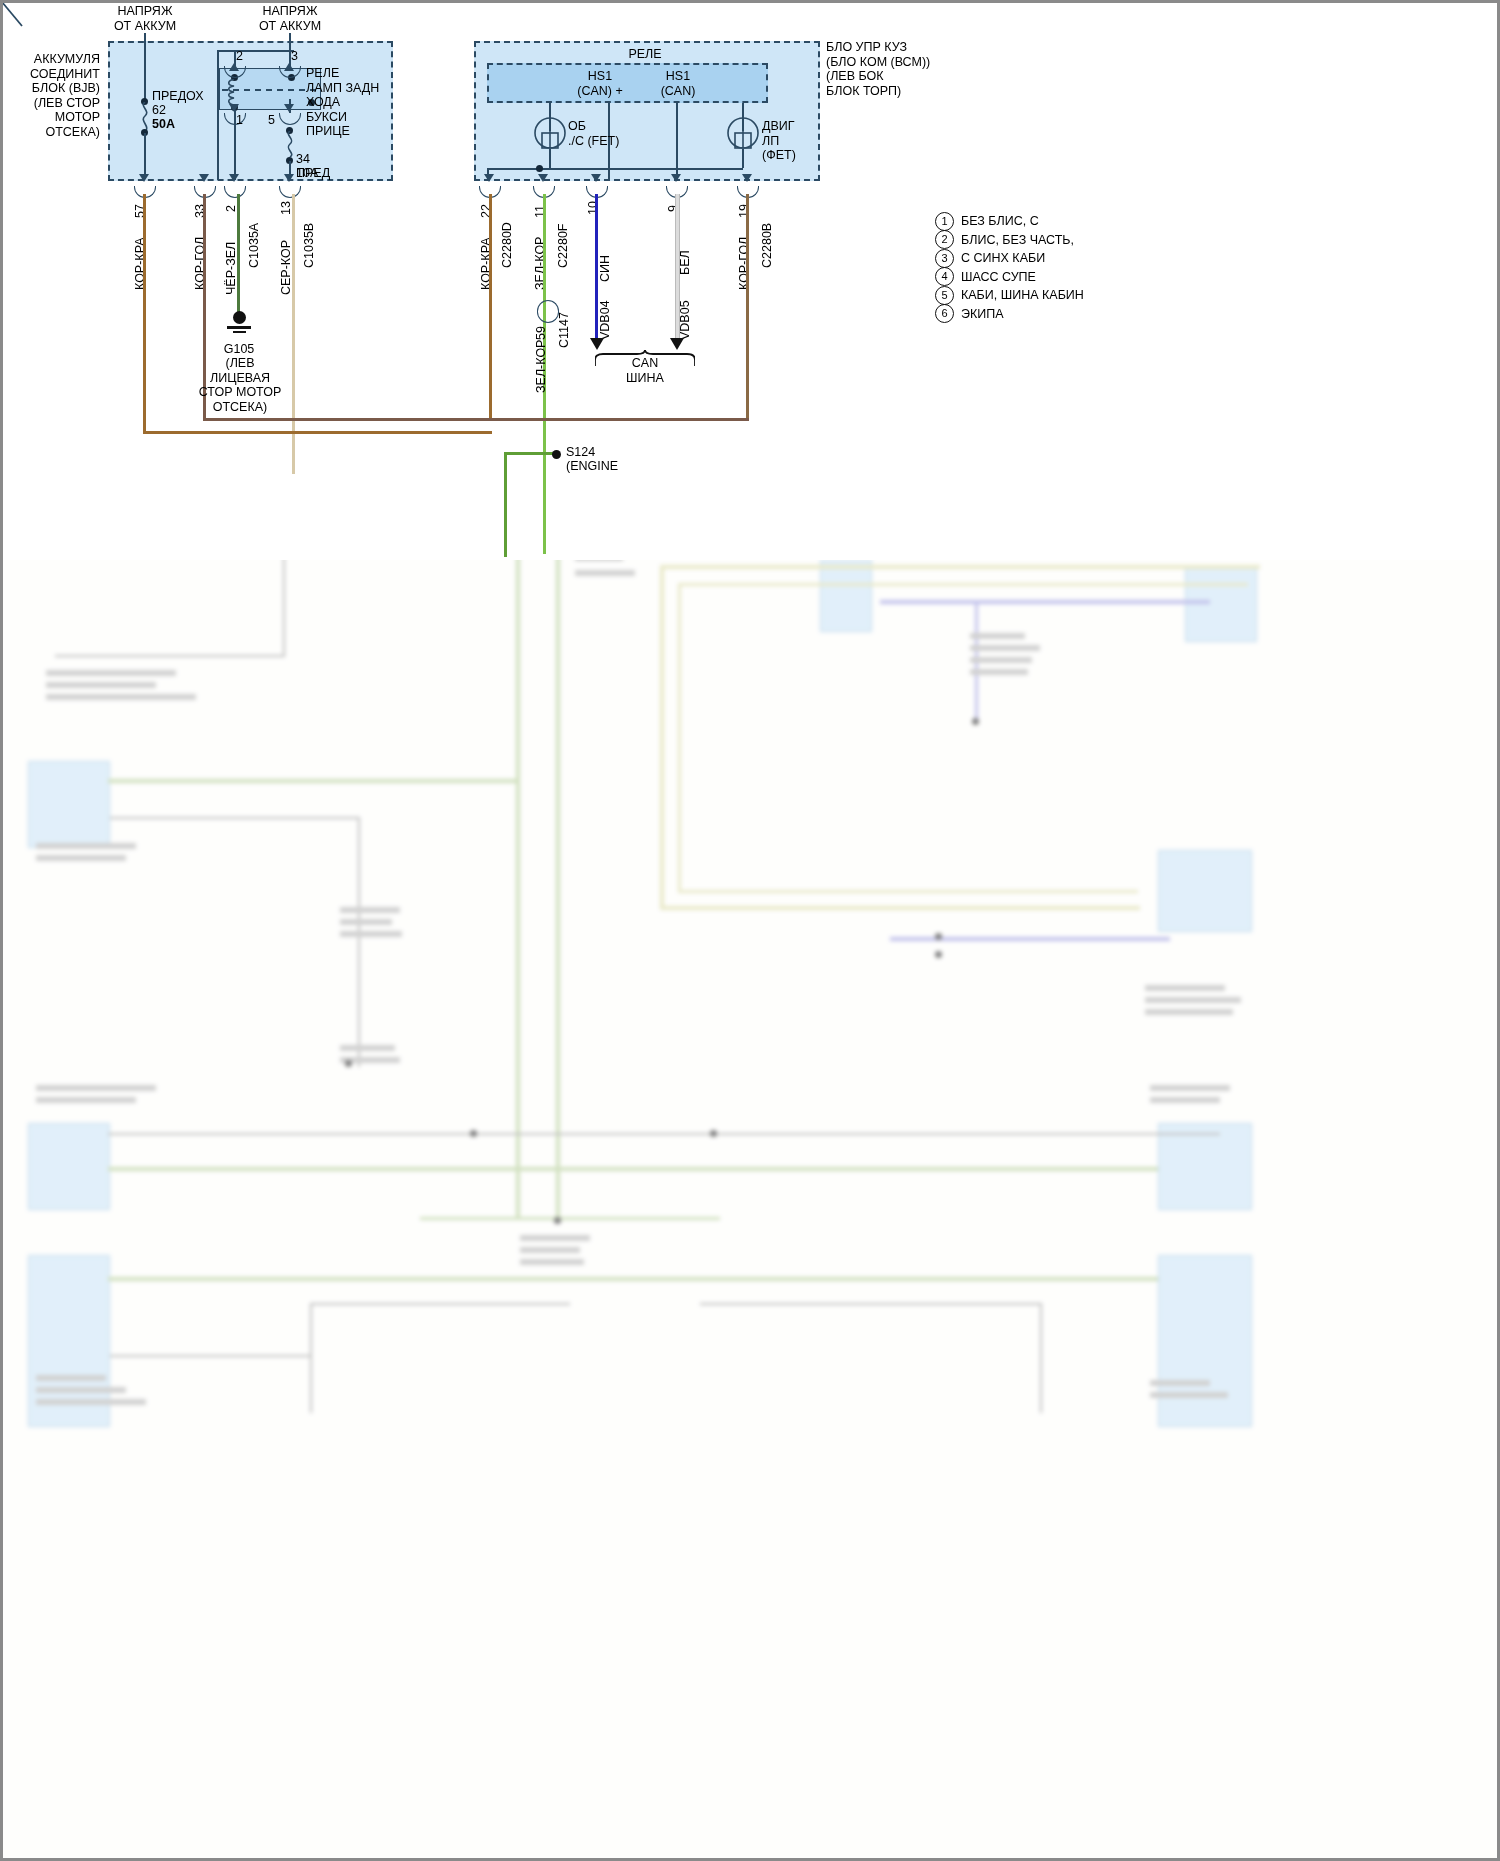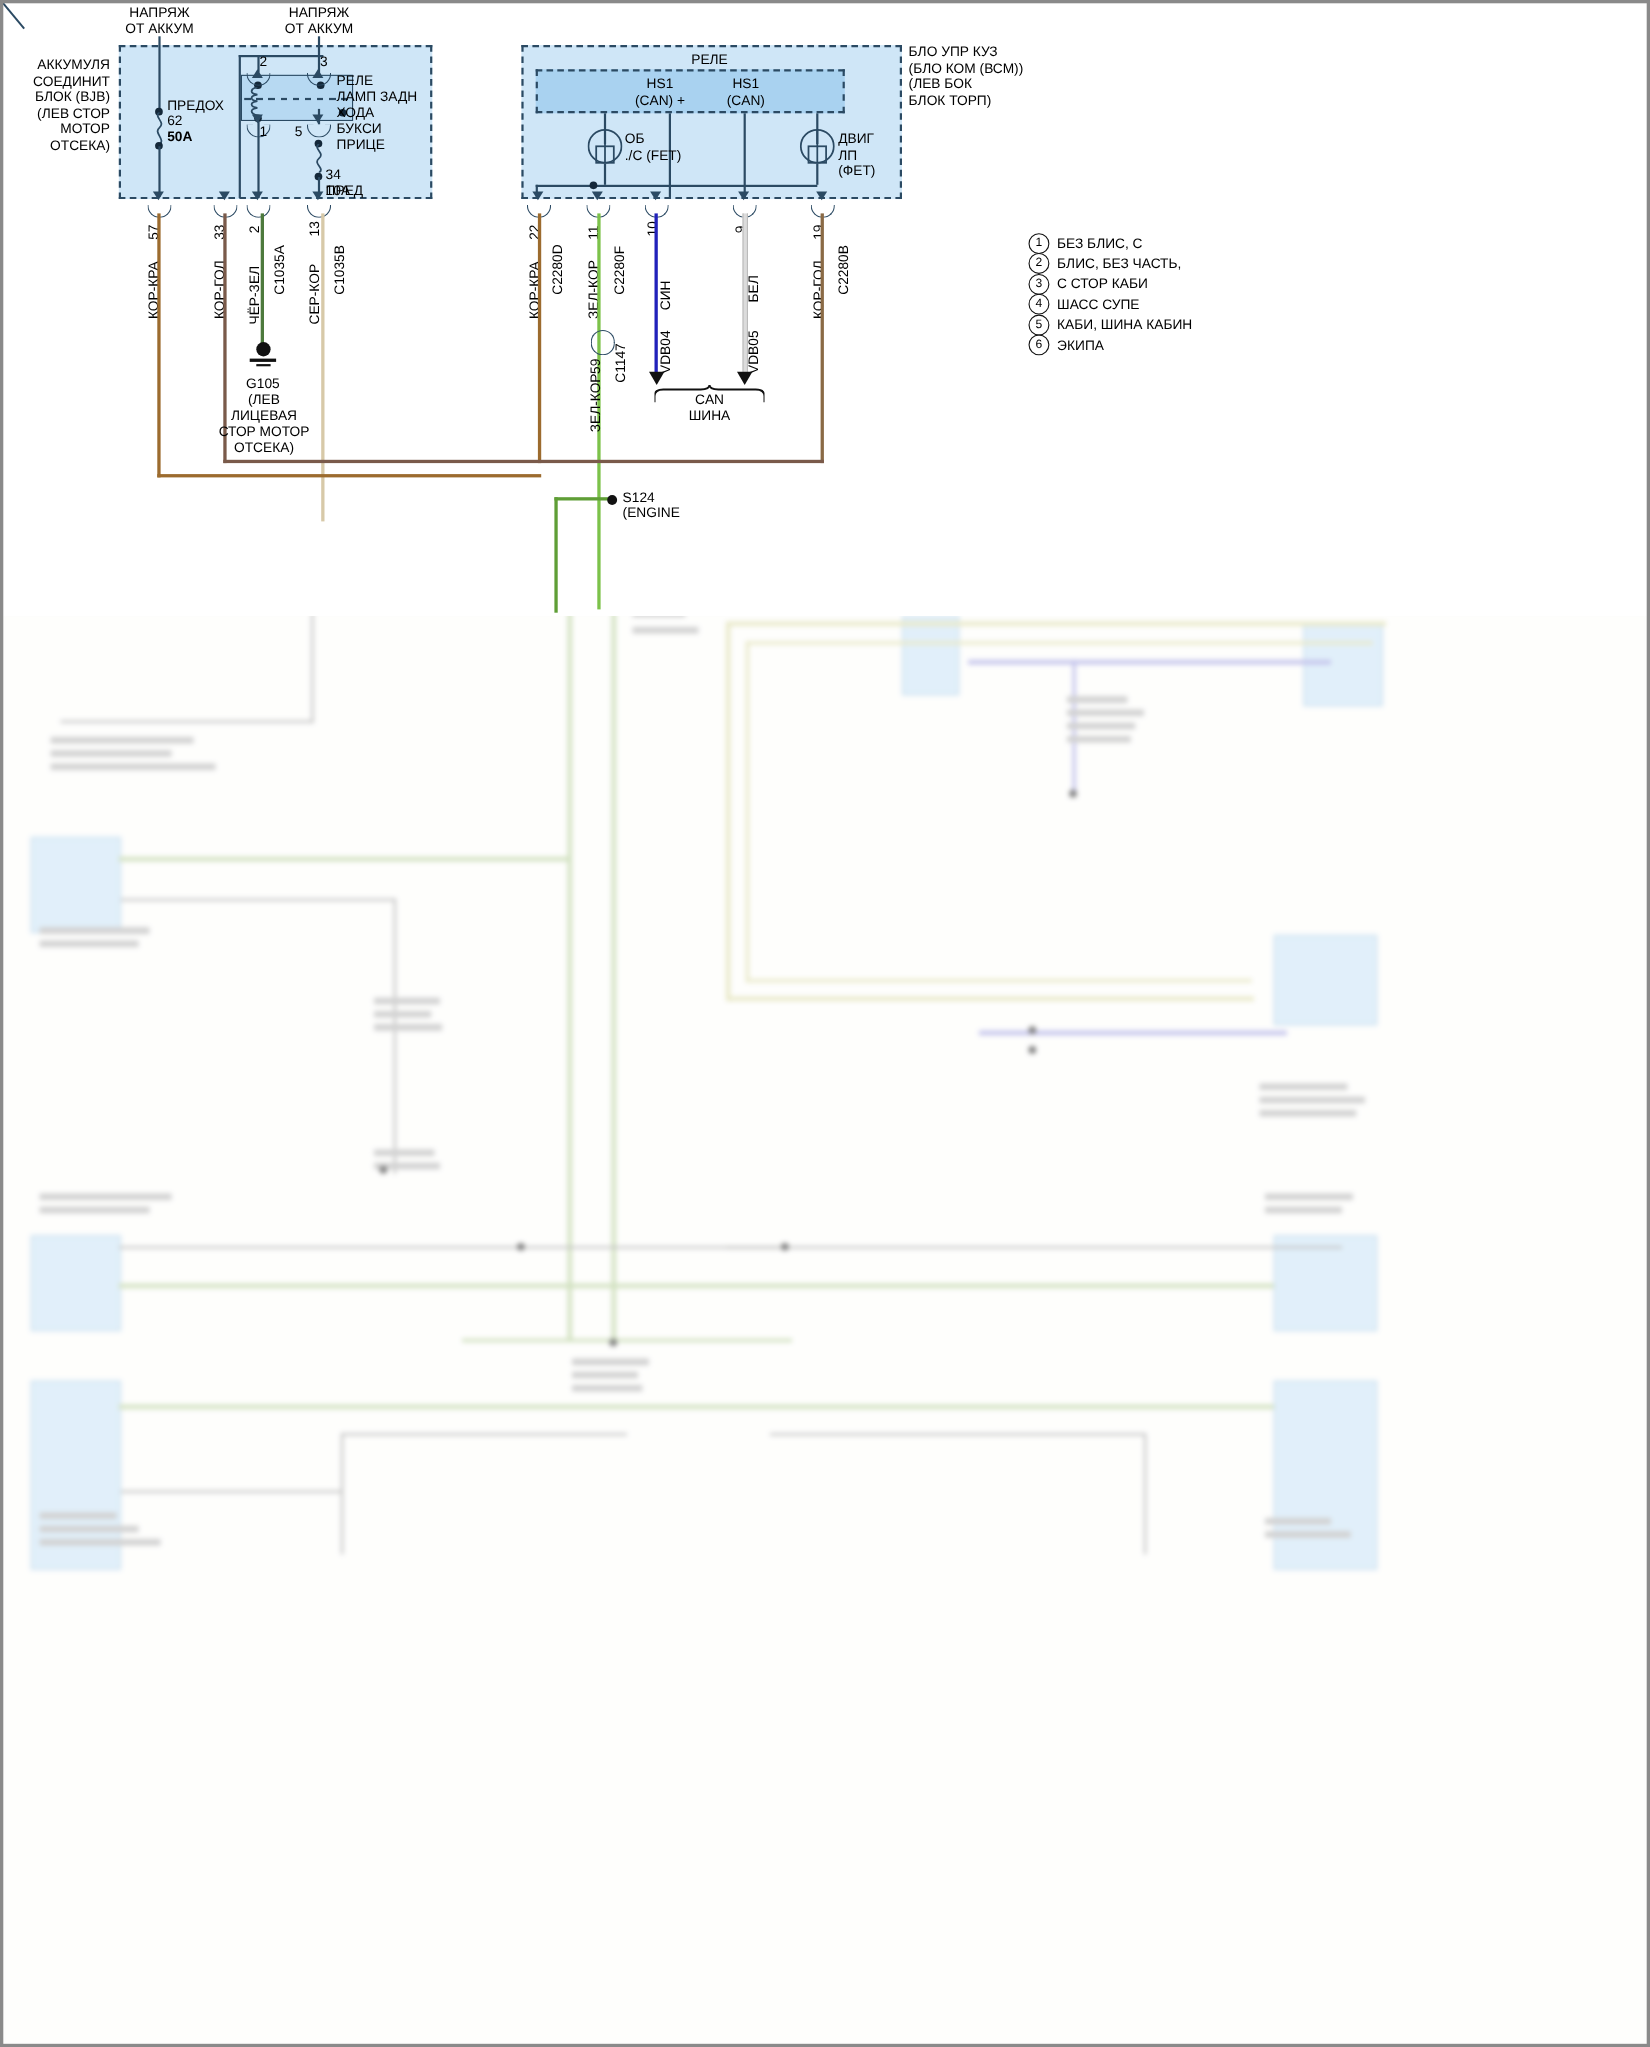--- a/index.html
+++ b/index.html
@@ -417,21 +417,21 @@
       <div class="row">
         <span class="num">1</span>
         <span>БЕЗ БЛИС, С</span>
       </div>
       <div class="row">
         <span class="num">2</span>
         <span>БЛИС, БЕЗ ЧАСТЬ,</span>
       </div>
       <div class="row">
         <span class="num">3</span>
-        <span>С СТОР КАБИ</span>
+        <span>С СИНХ КАБИ</span>
       </div>
       <div class="row">
         <span class="num">4</span>
         <span>ШАСС СУПЕ</span>
       </div>
       <div class="row">
         <span class="num">5</span>
         <span>КАБИ, ШИНА КАБИН</span>
       </div>
       <div class="row">

